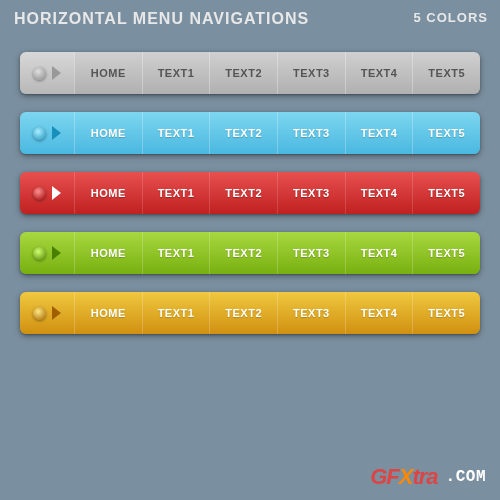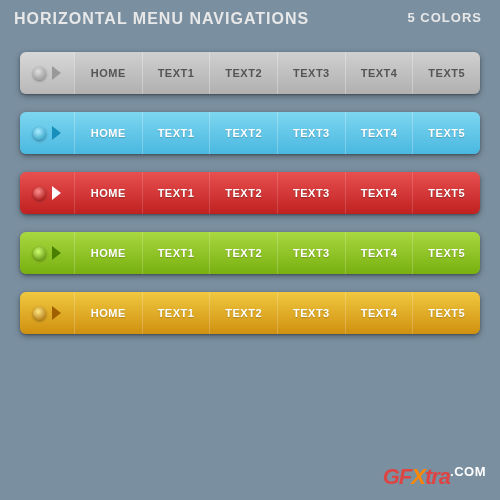--- a/index.html
+++ b/index.html
@@ -18,21 +18,21 @@
       font-size: 16px;
       font-weight: bold;
       letter-spacing: 1px;
       text-transform: uppercase;
       padding: 10px 14px 6px 14px;
     }
 
     .colors-label {
       position: absolute;
       top: 10px;
-      right: 18px;
+      right: 12px;
       color: #e8e8e8;
       font-size: 13px;
       font-weight: bold;
       letter-spacing: 1px;
     }
 
     .nav-container {
       display: flex;
       flex-direction: column;
       gap: 18px;
@@ -180,37 +180,39 @@
       border-left: 1px solid rgba(255,255,255,0.2);
       text-shadow: 0 1px 1px rgba(0,0,0,0.2);
     }
 
     
     .watermark {
       position: absolute;
       bottom: 10px;
       right: 14px;
       display: flex;
-      gap: 0;
+      align-items: center;
+      gap: 8px;
     }
     .watermark-gf {
       font-size: 22px;
       font-weight: 900;
       font-style: italic;
       color: #d44;
       letter-spacing: -1px;
     }
     .watermark-gf span {
       color: #f80;
     }
     .watermark-text {
-      font-size: 13px;
+      font-size: 16px;
       font-weight: bold;
       color: #fff;
       letter-spacing: 0.5px;
+      font-family: Liberation Mono, monospace;
     }
   </style>
 </head>
 <body>
 
 <div class="page-title">HORIZONTAL MENU NAVIGATIONS</div>
 <div class="colors-label">5 COLORS</div>
 
 <div class="nav-container">
 

